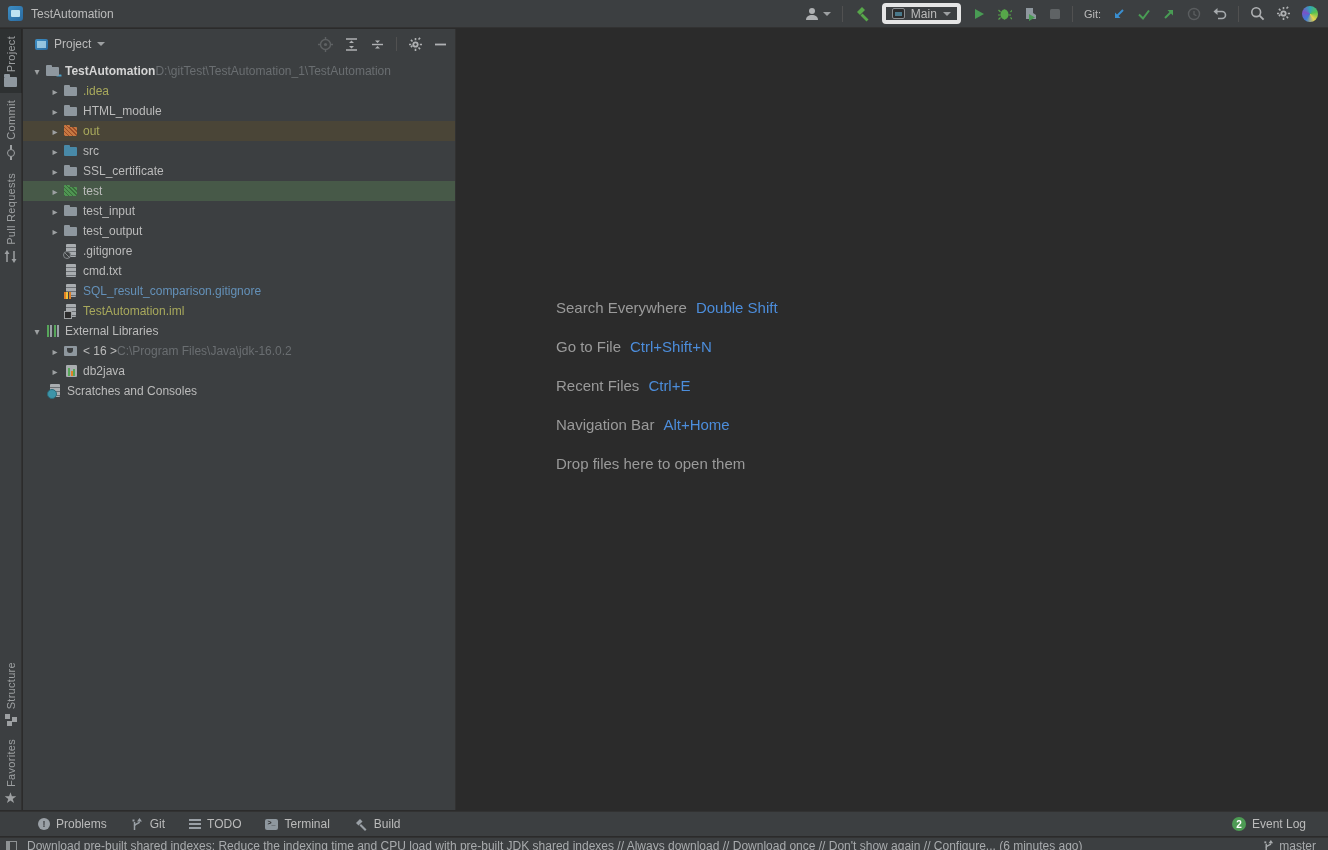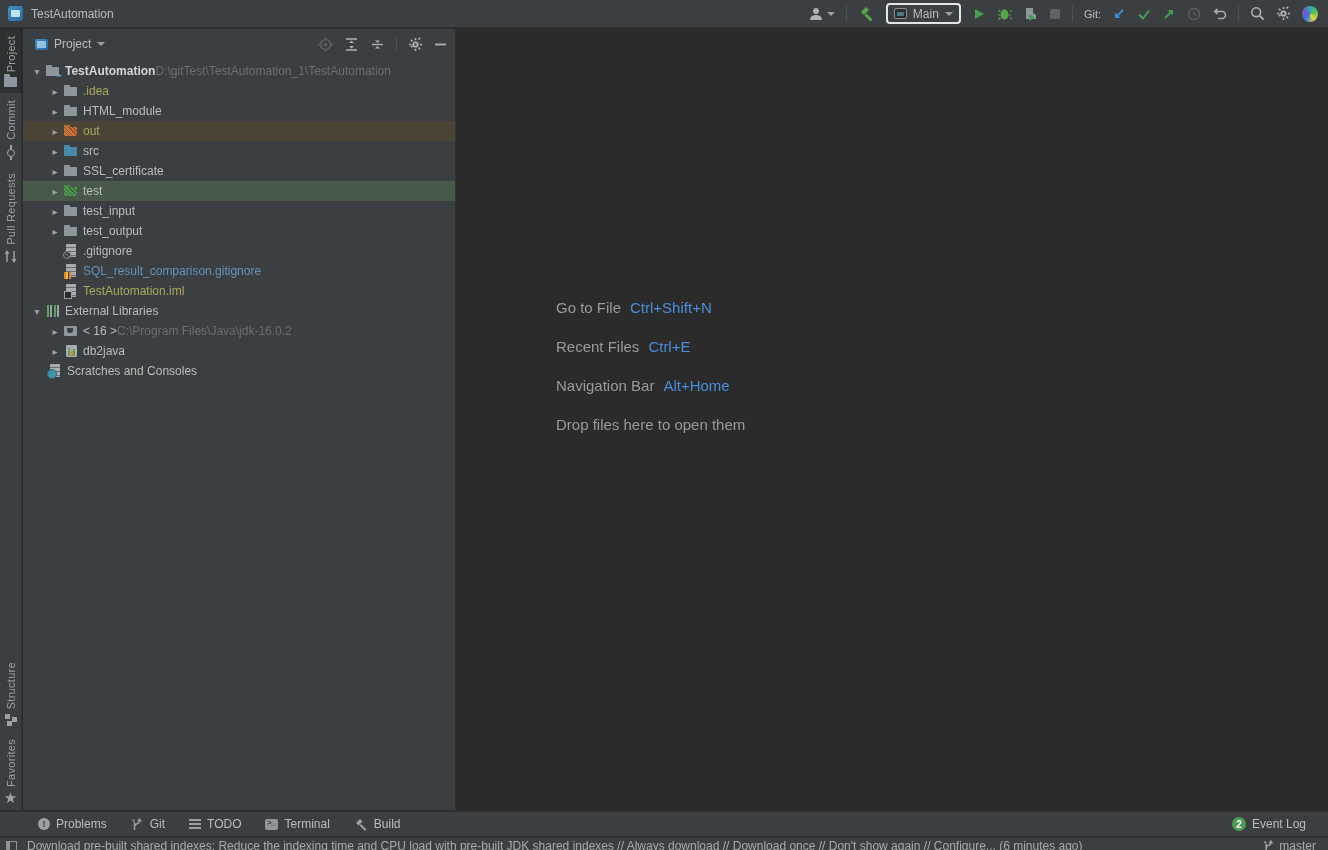--- a/index.html
+++ b/index.html
@@ -18,21 +18,21 @@
   .titlebar{position:absolute;left:0;top:0;width:1328px;height:28px;background:var(--panel);
     border-bottom:1px solid var(--border);display:flex;align-items:center;justify-content:space-between;
     padding:0 10px 0 8px;color:var(--text);font-size:12px;}
   .tb-left{display:flex;align-items:center;gap:8px;}
   .applogo{width:15px;height:15px;border-radius:3px;background:linear-gradient(135deg,#3d8ec4,#2a6aa0);
     display:flex;align-items:center;justify-content:center;}
   .applogo i{display:block;width:9px;height:7px;background:#bfe3f2;border-radius:1px;}
   .tb-right{display:flex;align-items:center;gap:11px;}
   .tbtn{display:flex;align-items:center;gap:2px;cursor:default;}
   .vsep{width:1px;height:16px;background:var(--line);}
-  .runbox{display:flex;align-items:center;gap:6px;border:2px solid #e5e5e5;border-radius:4px;
+  .runbox{display:flex;align-items:center;gap:6px;border:4px solid #e5e5e5;border-radius:4px;
     height:21px;padding:0 6px;color:var(--text);}
   .miniapp{width:13px;height:11px;border:1px solid #8a8e91;border-radius:2px;background:#2b2b2b;position:relative;}
   .miniapp::after{content:'';position:absolute;left:2px;top:3px;right:2px;bottom:2px;background:#49788a;}
   .caret{width:0;height:0;border-left:4px solid transparent;border-right:4px solid transparent;
     border-top:4px solid #9da0a2;}
   .gitlabel{color:var(--text);font-size:11px;}
   svg.ic{display:block;}
   .sphere{width:16px;height:16px;border-radius:50%;
     background:conic-gradient(#2fa7b8,#57c24e,#e8d44d,#3e7bd6,#7a52c7,#2fa7b8);}
 
@@ -344,20 +344,25 @@
           <span class="ticon ic-folder fold"></span>
           <span class="tlabel">test_output</span>
         </div>
         <div class="trow ind1">
           <span class="chev"></span>
           <span class="ticon ic-ignore-file file"></span>
           <span class="tlabel">.gitignore</span>
         </div>
         <div class="trow ind1">
           <span class="chev"></span>
+          <span class="ticon ic-text-file file"></span>
+          <span class="tlabel">cmd.txt</span>
+        </div>
+        <div class="trow ind1">
+          <span class="chev"></span>
           <span class="ticon ic-properties-file file"></span>
           <span class="tlabel fg-modified">SQL_result_comparison.gitignore</span>
         </div>
         <div class="trow ind1">
           <span class="chev"></span>
           <span class="ticon ic-iml-file file"></span>
           <span class="tlabel fg-ignored">TestAutomation.iml</span>
         </div>
         <div class="trow ind0">
           <span class="chev">▾</span>
@@ -377,20 +382,24 @@
         </div>
         <div class="trow ind1">
           <span class="ticon ic-scratches"></span>
           <span class="tlabel">Scratches and Consoles</span>
         </div>
       </div>
   </aside>
 
   <main class="editor">
     <div class="shortcuts">
+      <div class="sc-row">
+        <span class="sc-label">Search Everywhere</span>
+        <span class="sc-keys">Double Shift</span>
+      </div>
       <div class="sc-row">
         <span class="sc-label">Go to File</span>
         <span class="sc-keys">Ctrl+Shift+N</span>
       </div>
       <div class="sc-row">
         <span class="sc-label">Recent Files</span>
         <span class="sc-keys">Ctrl+E</span>
       </div>
       <div class="sc-row">
         <span class="sc-label">Navigation Bar</span>

